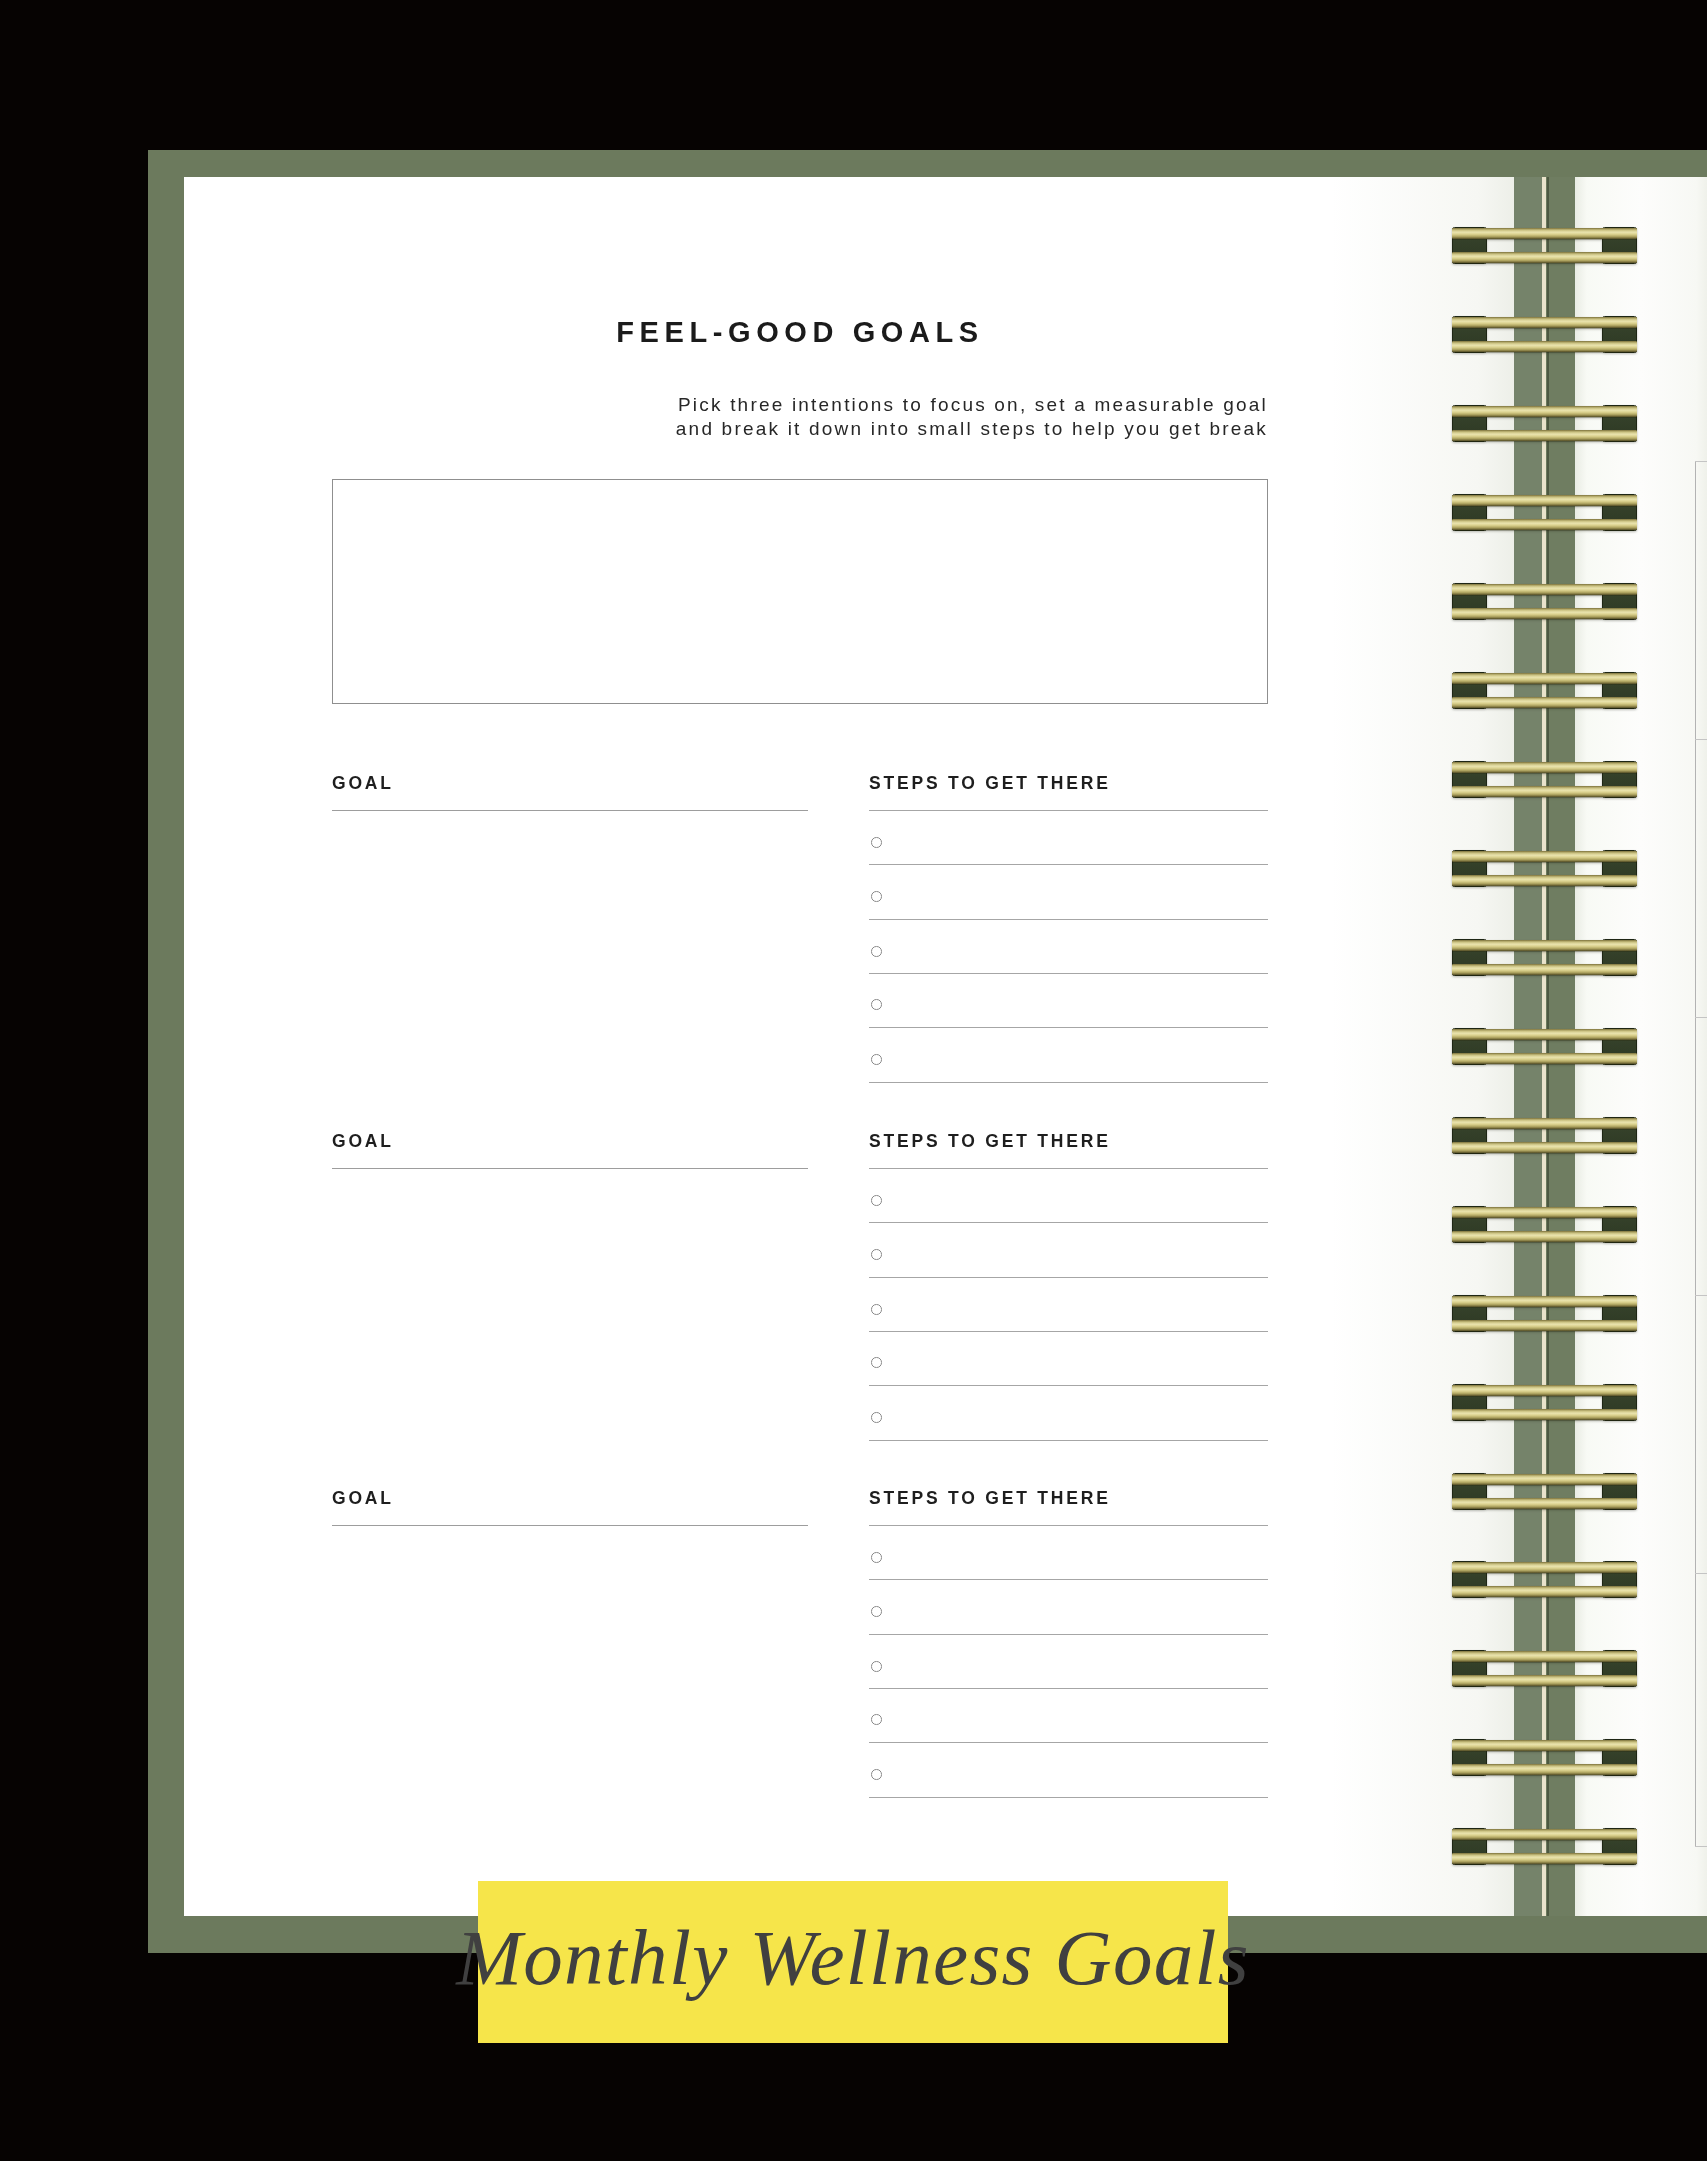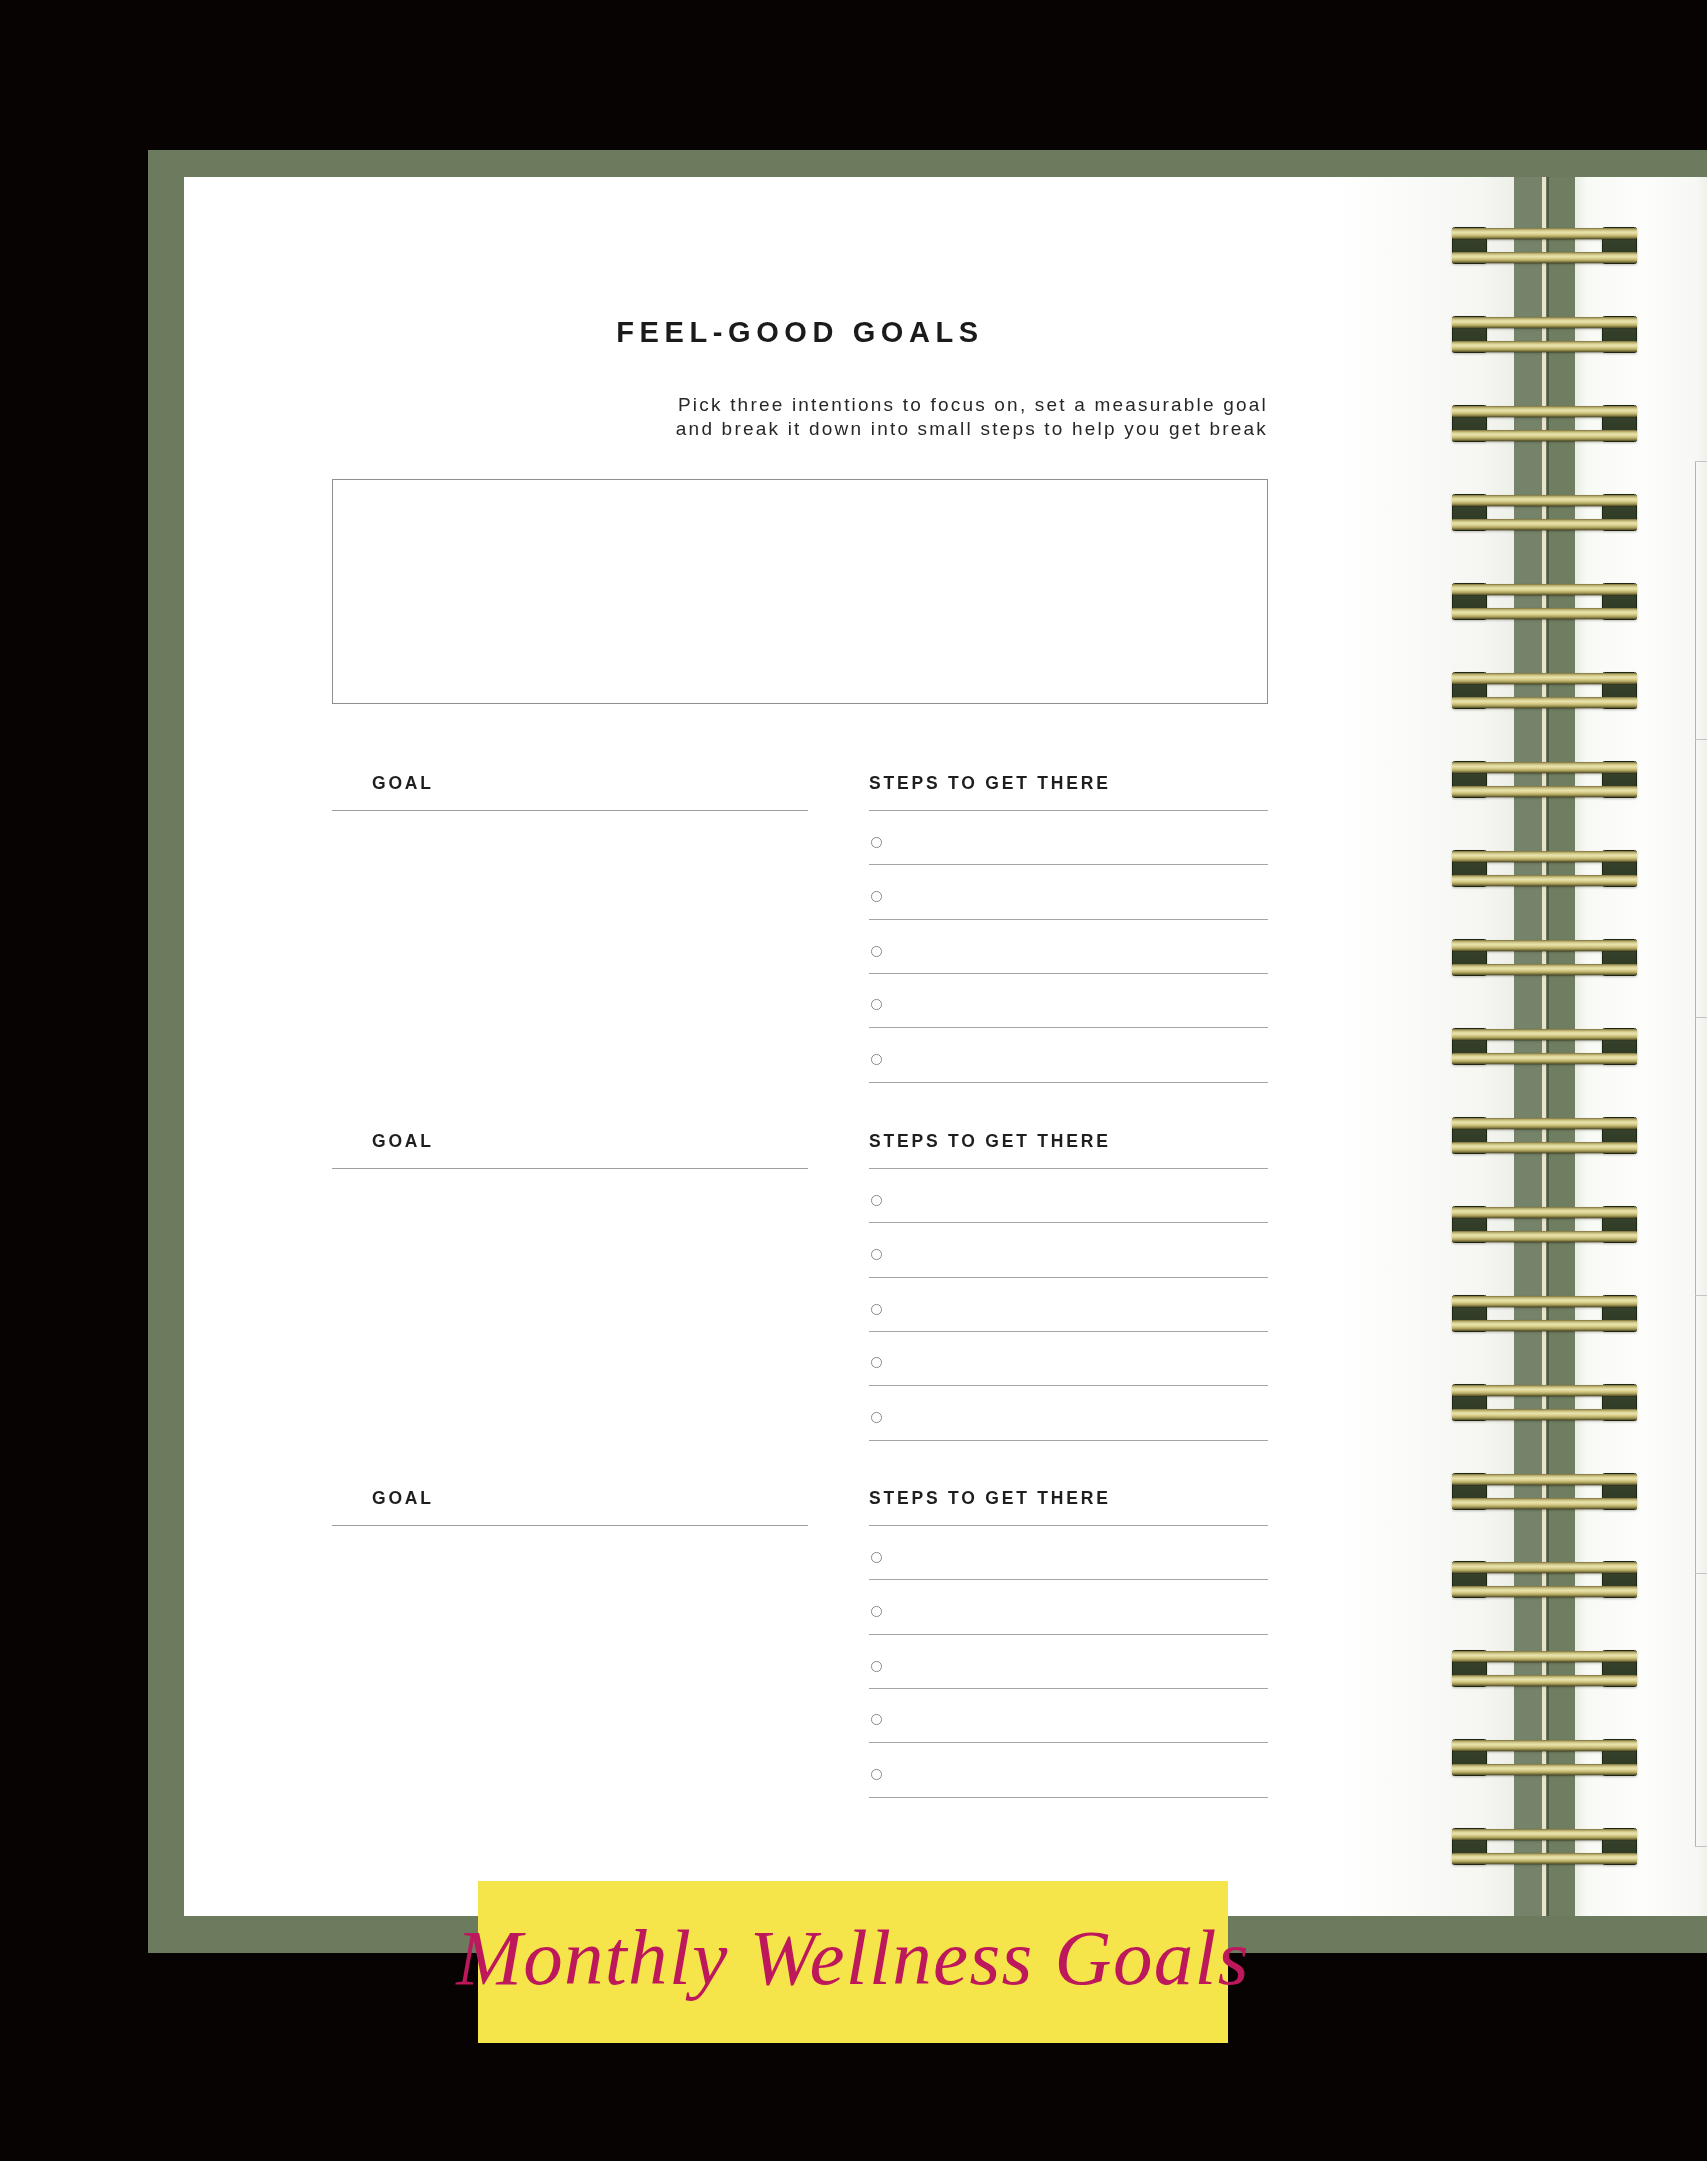--- a/index.html
+++ b/index.html
@@ -77,41 +77,41 @@
   .notes-box{
     position:absolute;left:332px;top:479px;width:936px;height:225px;
     border:1.3px solid #8f8f8f;box-sizing:border-box;background:transparent;
   }
 
   .goal-section{position:absolute;left:332px;width:936px;height:313px;}
   .goal-section .label{
     position:absolute;top:0;font-size:17.5px;font-weight:bold;letter-spacing:2.8px;
     color:#1e1e1e;line-height:19px;white-space:nowrap;
   }
-  .goal-section .label.goal{left:0;margin-left:40px;}
+  .goal-section .label.goal{left:0;}
   .goal-section .label.steps{left:537px;}
   .goal-section .goal-line{
     position:absolute;left:0;top:36px;width:476px;height:1.3px;background:#9d9d9d;
   }
   .goal-section .step-line{
     position:absolute;left:537px;width:399px;height:1.3px;background:#a6a6a6;
   }
   .goal-section .step-circle{
     position:absolute;left:539px;width:10.6px;height:10.6px;border-radius:50%;
     border:1.3px solid #8a8a8a;box-sizing:border-box;background:transparent;
   }
 
   
   .banner{
     position:absolute;left:478px;top:1881px;width:750px;height:162px;
     background:#f6e54a;display:flex;align-items:center;justify-content:center;
   }
   .banner .banner-text{
     font-family:"Liberation Serif", serif;font-style:italic;
-    font-size:79px;color:#be185d;letter-spacing:1.3px;white-space:nowrap;
+    font-size:79px;color:#404040;letter-spacing:1.3px;white-space:nowrap;
     transform:translateY(-3.8px);
   }
 </style>
 </head>
 <body>
 
 <div class="scene">
 
   <div class="cover"></div>
 

